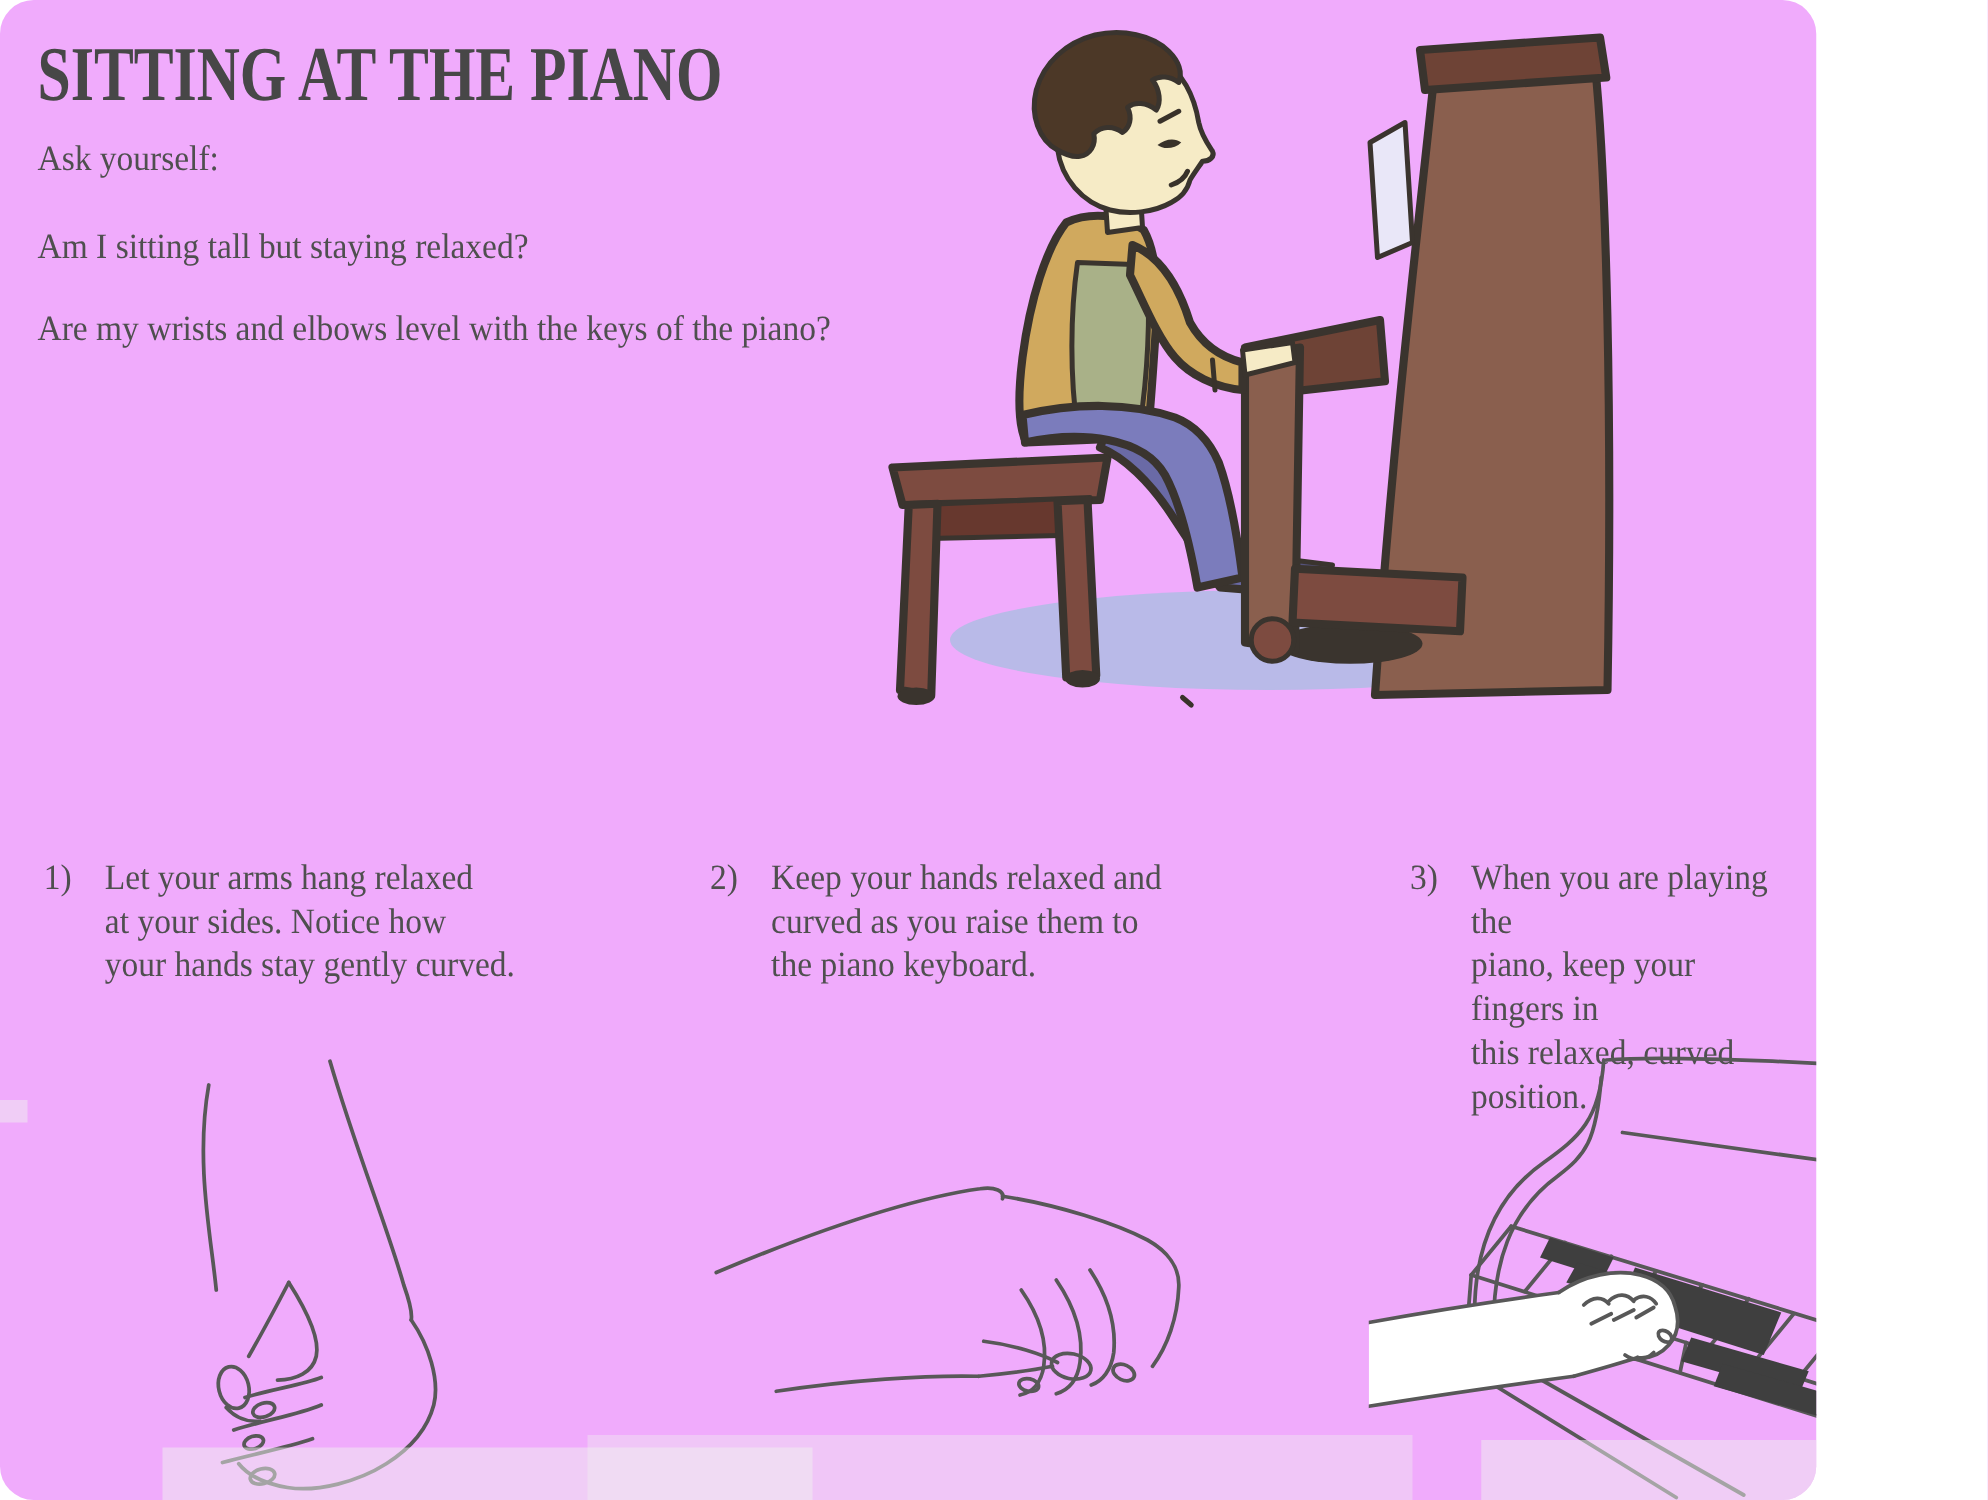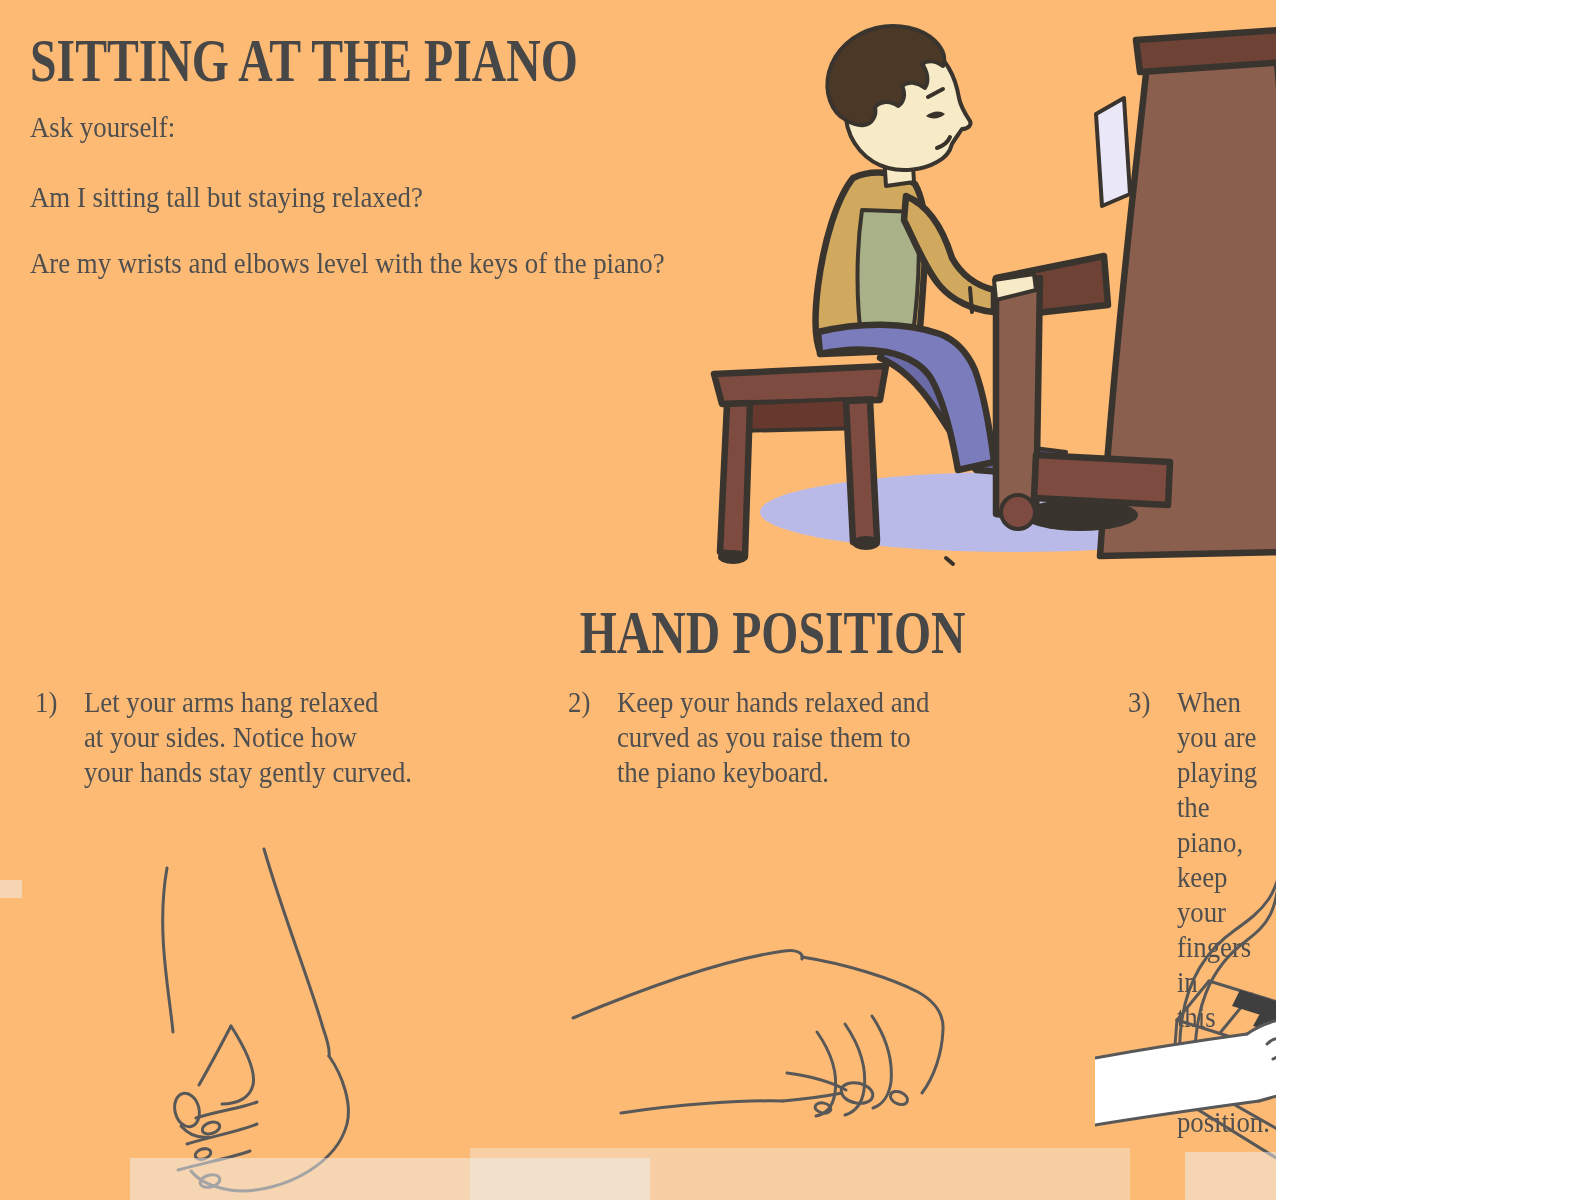--- a/index.html
+++ b/index.html
@@ -1,17 +1,17 @@
 <!DOCTYPE html>
 <html style="--text: #4f4f4f; --heading: #474747; --line-art: #585858; --outline: #3a342e; --piano-brown: #8a5f4e; --piano-dark: #6e4336; --stool-brown: #7d4b40; --stool-dark: #67382e; --sweater: #d0a95e; --vest: #a9b188; --pants: #7b7cbc; --pants-dark: #6a6aa6; --skin: #f6ebc6; --hair: #4c3827; --floor-shadow: #b9bae8; --sheet-paper: #e9e7f8; --black-key: #3f3f3f; --scan-gray: #f0f0f0;"><head>
 <meta charset="utf-8">
 <style>
   html,body{margin:0;padding:0;background:#fff;}
-  .page{position:relative;width:1276px;height:1200px;background:#fdba74;overflow:hidden;
-        font-family:"Liberation Serif","DejaVu Serif",serif;color:var(--text,#4f4f4f);}
+  .page{position:relative;width:1453px;height:1200px;background:#f0abfc;overflow:hidden;
+        font-family:"Liberation Serif","DejaVu Serif",serif;color:var(--text,#4f4f4f);border-radius:27px;}
   .h1{position:absolute;left:30px;top:25px;font-size:62px;font-weight:bold;
       color:var(--heading,#484848);white-space:nowrap;transform:scaleX(.77);transform-origin:left top;}
   .h2wrap{position:absolute;left:0;top:597px;width:1545px;text-align:center;}
   .h2{display:inline-block;font-size:62px;font-weight:bold;color:var(--heading,#484848);
       white-space:nowrap;transform:scaleX(.77);transform-origin:center top;}
   .para{position:absolute;left:30px;font-size:28.5px;white-space:nowrap;
         transform:scaleX(.94);transform-origin:left top;}
   .step{position:absolute;top:685px;display:flex;font-size:28.5px;line-height:35px;
         transform:scaleX(.94);transform-origin:left top;}
   .step .num{width:52px;flex:none;}
@@ -98,21 +98,20 @@
     </g>
     <g>
       <path d="M206,196 C230,206 244,232 252,258 C262,276 278,286 294,290 L294,312
                C272,310 252,300 240,286 C226,270 214,240 204,220 Z" class="f-sweater o"></path>
       <path d="M270,288 L272,312" class="feat"></path>
       <polygon points="294,280 334,274 336,290 296,300" class="f-skin o4"></polygon>
     </g>
     <path d="M246,558 L253,564" class="feat"></path>
   </svg>
 
-  <div class="h2wrap"><span class="h2">HAND POSITION</span></div>
 
   <div class="step" style="left:35px">
     <span class="num">1)</span>
     <span class="txt">Let your arms hang relaxed
 at your sides. Notice how
 your hands stay gently curved.</span>
   </div>
   <div class="step" style="left:568px">
     <span class="num">2)</span>
     <span class="txt">Keep your hands relaxed and

